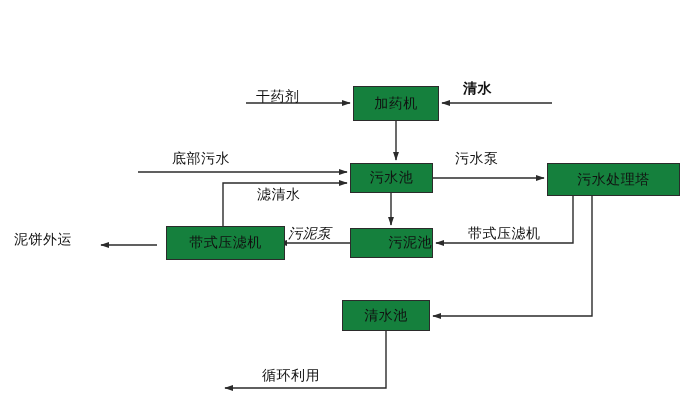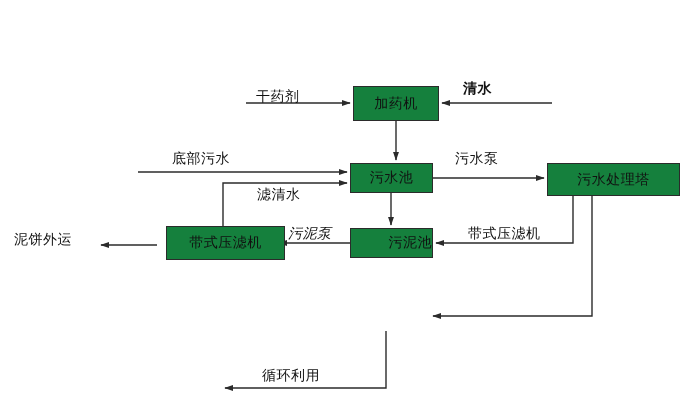--- a/index.html
+++ b/index.html
@@ -117,20 +117,23 @@
   </div>
 
   <div class="node" style="left:166px; top:226px; width:119px; height:34px;">
     <span>带式压滤机</span>
   </div>
 
   <div class="node" style="left:350px; top:228px; width:83px; height:30px;justify-content:flex-end;">
     <span>污泥池</span>
   </div>
 
+  <div class="node" style="left:342px; top:300px; width:88px; height:31px;">
+    <span>清水池</span>
+  </div>
 
   <div class="edge-label" style="left:256px; top:88px;">干药剂</div>
   <div class="edge-label" style="left:463px; top:80px;font-weight:bold;">清水</div>
   <div class="edge-label" style="left:172px; top:150px;">底部污水</div>
   <div class="edge-label" style="left:455px; top:150px;">污水泵</div>
   <div class="edge-label" style="left:257px; top:186px;font-family:Liberation Mono, monospace;">滤清水</div>
   <div class="edge-label" style="left:288px; top:225px;font-style:italic;">污泥泵</div>
   <div class="edge-label" style="left:468px; top:225px;">带式压滤机</div>
   <div class="edge-label" style="left:262px; top:367px;">循环利用</div>
 

